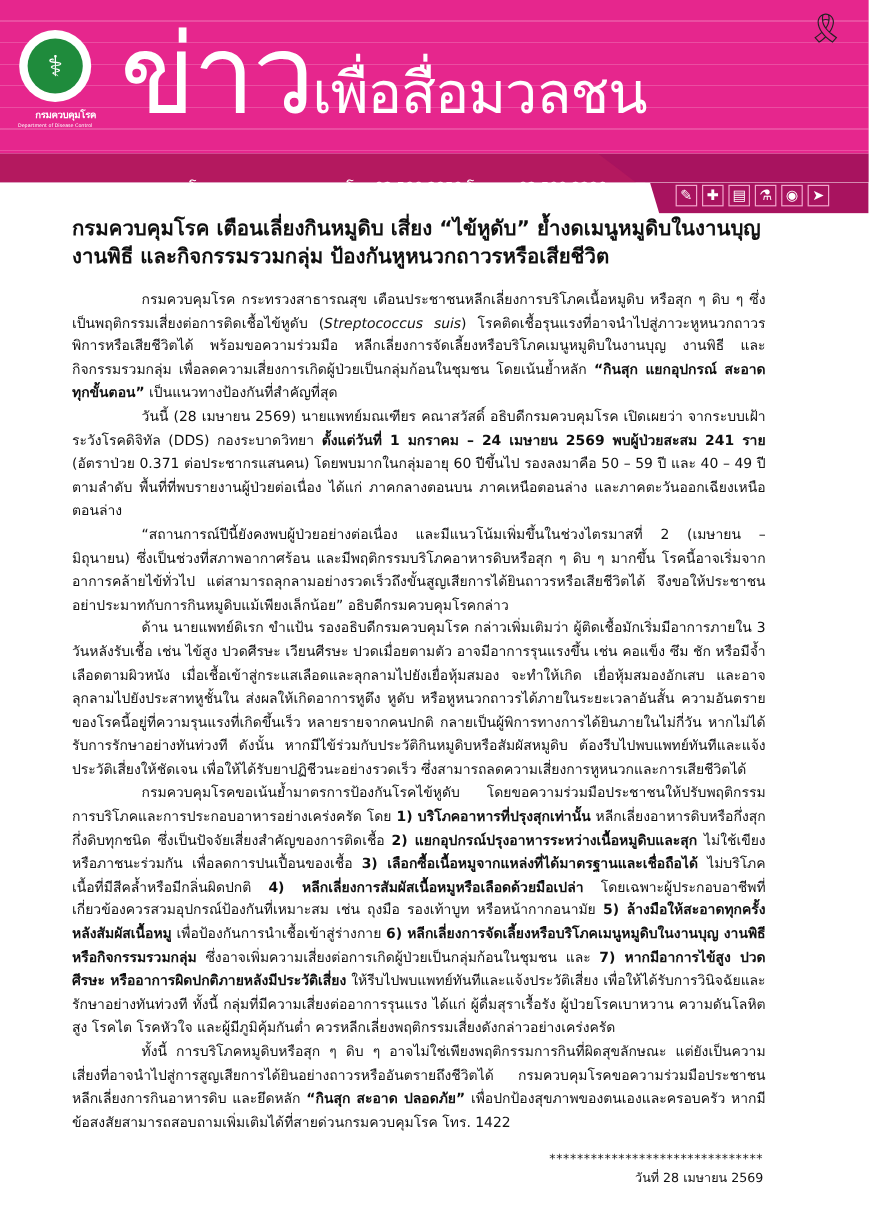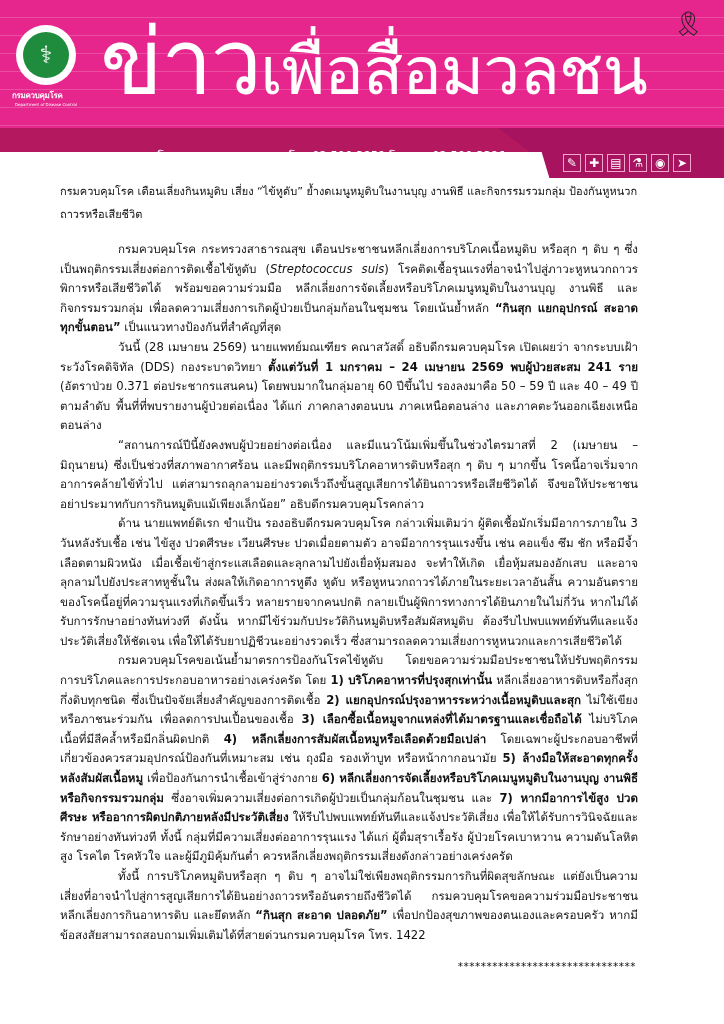--- a/index.html
+++ b/index.html
@@ -5,39 +5,39 @@
   html, body { margin:0; padding:0; }
   body { width:724px; height:1024px; background:#ffffff; position:relative; overflow:hidden;
          font-family:"DejaVu Sans", "Liberation Sans", sans-serif; color:#111; }
   .banner { position:absolute; left:0; top:0; width:724px; height:128px; background:#e6268d;
             background-image: repeating-linear-gradient(to bottom, transparent 0px, transparent 17px, rgba(255,255,255,0.18) 17px, rgba(255,255,255,0.18) 18px); }
   .logo { position:absolute; left:12px; top:25px; width:68px; height:88px; }
   .logo .seal { width:60px; height:60px; border-radius:50%; background:#fff; margin-left:4px;
                 display:flex; align-items:center; justify-content:center; }
   .logo .seal-inner { width:46px; height:46px; border-radius:50%; background:#1f8b3c; color:#fff;
                 display:flex; align-items:center; justify-content:center; font-size:24px; font-weight:bold; }
-  .logo .dept { font-size:8px; color:#fff; font-weight:bold; text-align:left; margin-top:4px; letter-spacing:-0.3px; }
+  .logo .dept { font-size:8px; color:#fff; font-weight:bold; text-align:right; margin-top:4px; letter-spacing:-0.3px; }
   .logo .dept-en { font-size:4px; color:#fff; text-align:center; }
   .title-big { position:absolute; left:100px; top:8px; font-size:92px; line-height:110px; color:#fff;
                font-weight:normal; letter-spacing:-2px; white-space:nowrap; }
-  .title-big .rest { font-size:66px; letter-spacing:-1px; }
+  .title-big .rest { font-size:48px; letter-spacing:-1px; }
   .ribbon { position:absolute; left:673px; top:10px; font-size:24px; color:#222; }
   .subbar { position:absolute; left:0; top:128px; width:724px; height:24px; background:#a8135f; }
   .subbar-cut { position:absolute; left:0; top:128px; width:530px; height:24px;
                 background:#b4195f; clip-path: polygon(0 0, 94% 0, 100% 100%, 0 100%); }
   .subbar-text { position:absolute; left:100px; top:147px; font-size:11.5px; color:#fff; white-space:nowrap; }
   .whitewedge { position:absolute; left:0; top:152px; width:560px; height:26px; background:#fff;
                 clip-path: polygon(0 0, 96% 0, 100% 100%, 0 100%); }
   .iconbar { position:absolute; left:530px; top:152px; width:194px; height:26px; background:#a8135f;
              clip-path: polygon(6% 0, 100% 0, 100% 100%, 10% 100%); }
   .icons { position:absolute; left:563px; top:154px; display:flex; gap:4px; }
   .icons span { width:18px; height:18px; border:1px solid #f3a6cc; color:#fff; font-size:12px;
                 display:flex; align-items:center; justify-content:center; box-sizing:border-box; }
   .content { position:absolute; left:60px; top:180px; width:578px; }
-  .headline { font-size:11px; font-weight:normal; line-height:23px; margin:0 0 14px 0; }
+  .headline { font-size:17px; font-weight:bold; line-height:23px; margin:0 0 14px 0; }
   .para { font-size:11.6px; line-height:19.6px; margin:0; text-align:justify; }
   .para.indent { text-indent:58px; }
   .para b { font-weight:bold; }
   .para i { font-style:italic; }
   .footer { position:absolute; right:88px; top:958px; text-align:right; font-size:10.5px; line-height:16px; }
   .stars { letter-spacing:0.5px; }
 </style>
 </head>
 <body>
 
@@ -83,13 +83,14 @@
 
   <p class="para indent">ด้าน นายแพทย์ดิเรก ขำแป้น รองอธิบดีกรมควบคุมโรค กล่าวเพิ่มเติมว่า ผู้ติดเชื้อมักเริ่มมีอาการภายใน 3 วันหลังรับเชื้อ เช่น ไข้สูง ปวดศีรษะ เวียนศีรษะ ปวดเมื่อยตามตัว อาจมีอาการรุนแรงขึ้น เช่น คอแข็ง ซึม ชัก หรือมีจ้ำเลือดตามผิวหนัง เมื่อเชื้อเข้าสู่กระแสเลือดและลุกลามไปยังเยื่อหุ้มสมอง จะทำให้เกิด เยื่อหุ้มสมองอักเสบ และอาจลุกลามไปยังประสาทหูชั้นใน ส่งผลให้เกิดอาการหูตึง หูดับ หรือหูหนวกถาวรได้ภายในระยะเวลาอันสั้น ความอันตรายของโรคนี้อยู่ที่ความรุนแรงที่เกิดขึ้นเร็ว หลายรายจากคนปกติ กลายเป็นผู้พิการทางการได้ยินภายในไม่กี่วัน หากไม่ได้รับการรักษาอย่างทันท่วงที ดังนั้น หากมีไข้ร่วมกับประวัติกินหมูดิบหรือสัมผัสหมูดิบ ต้องรีบไปพบแพทย์ทันทีและแจ้งประวัติเสี่ยงให้ชัดเจน เพื่อให้ได้รับยาปฏิชีวนะอย่างรวดเร็ว ซึ่งสามารถลดความเสี่ยงการหูหนวกและการเสียชีวิตได้</p>
 
   <p class="para indent"><span>กรมควบคุมโรคขอเน้นย้ำมาตรการป้องกันโรคไข้หูดับ โดยขอความร่วมมือประชาชนให้ปรับพฤติกรรมการบริโภคและการประกอบอาหารอย่างเคร่งครัด โดย </span><b>1) บริโภคอาหารที่ปรุงสุกเท่านั้น</b><span> หลีกเลี่ยงอาหารดิบหรือกึ่งสุกกึ่งดิบทุกชนิด ซึ่งเป็นปัจจัยเสี่ยงสำคัญของการติดเชื้อ </span><b>2) แยกอุปกรณ์ปรุงอาหารระหว่างเนื้อหมูดิบและสุก</b><span> ไม่ใช้เขียงหรือภาชนะร่วมกัน เพื่อลดการปนเปื้อนของเชื้อ </span><b>3) เลือกซื้อเนื้อหมูจากแหล่งที่ได้มาตรฐานและเชื่อถือได้</b><span> ไม่บริโภคเนื้อที่มีสีคล้ำหรือมีกลิ่นผิดปกติ </span><b>4) หลีกเลี่ยงการสัมผัสเนื้อหมูหรือเลือดด้วยมือเปล่า</b><span> โดยเฉพาะผู้ประกอบอาชีพที่เกี่ยวข้องควรสวมอุปกรณ์ป้องกันที่เหมาะสม เช่น ถุงมือ รองเท้าบูท หรือหน้ากากอนามัย </span><b>5) ล้างมือให้สะอาดทุกครั้งหลังสัมผัสเนื้อหมู</b><span> เพื่อป้องกันการนำเชื้อเข้าสู่ร่างกาย </span><b>6) หลีกเลี่ยงการจัดเลี้ยงหรือบริโภคเมนูหมูดิบในงานบุญ งานพิธี หรือกิจกรรมรวมกลุ่ม</b><span> ซึ่งอาจเพิ่มความเสี่ยงต่อการเกิดผู้ป่วยเป็นกลุ่มก้อนในชุมชน และ </span><b>7) หากมีอาการไข้สูง ปวดศีรษะ หรืออาการผิดปกติภายหลังมีประวัติเสี่ยง</b><span> ให้รีบไปพบแพทย์ทันทีและแจ้งประวัติเสี่ยง เพื่อให้ได้รับการวินิจฉัยและรักษาอย่างทันท่วงที ทั้งนี้ กลุ่มที่มีความเสี่ยงต่ออาการรุนแรง ได้แก่ ผู้ดื่มสุราเรื้อรัง ผู้ป่วยโรคเบาหวาน ความดันโลหิตสูง โรคไต โรคหัวใจ และผู้มีภูมิคุ้มกันต่ำ ควรหลีกเลี่ยงพฤติกรรมเสี่ยงดังกล่าวอย่างเคร่งครัด</span></p>
 
   <p class="para indent"><span>ทั้งนี้ การบริโภคหมูดิบหรือสุก ๆ ดิบ ๆ อาจไม่ใช่เพียงพฤติกรรมการกินที่ผิดสุขลักษณะ แต่ยังเป็นความเสี่ยงที่อาจนำไปสู่การสูญเสียการได้ยินอย่างถาวรหรืออันตรายถึงชีวิตได้ กรมควบคุมโรคขอความร่วมมือประชาชนหลีกเลี่ยงการกินอาหารดิบ และยึดหลัก </span><b>“กินสุก สะอาด ปลอดภัย”</b><span> เพื่อปกป้องสุขภาพของตนเองและครอบครัว หากมีข้อสงสัยสามารถสอบถามเพิ่มเติมได้ที่สายด่วนกรมควบคุมโรค โทร. 1422</span></p>
 </div>
 
 <div class="footer">
   <div class="stars">*******************************</div>
+  <div>วันที่ 28 เมษายน 2569</div>
 </div>
 
 </body></html>

